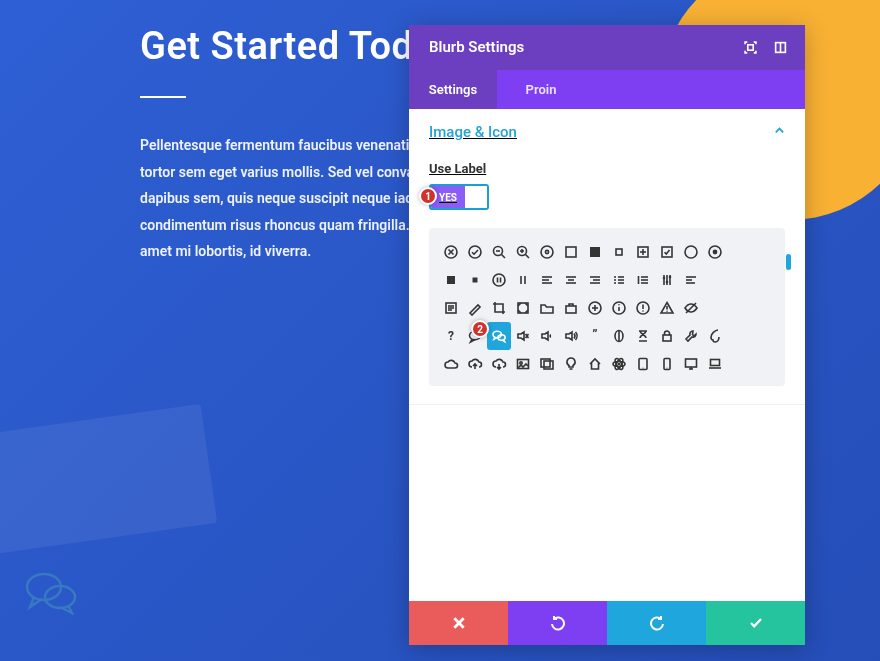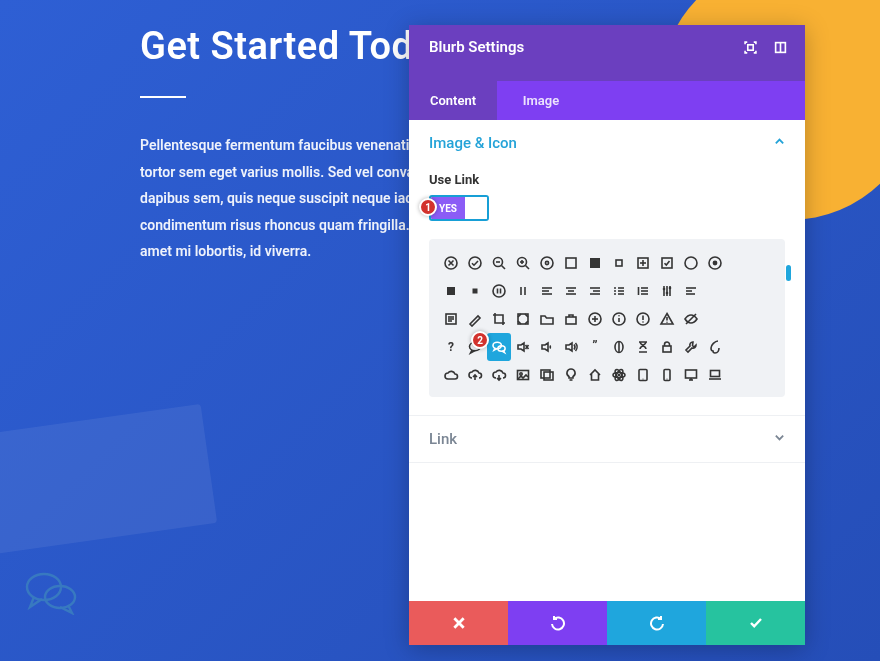--- a/index.html
+++ b/index.html
@@ -11,33 +11,33 @@
 
   .page-copy { position: absolute; left: 140px; top: 24px; right: 20px; color: #fff; }
   .page-title { font-size: 38px; font-weight: 600; letter-spacing: .5px; }
   .page-rule { width: 46px; border: none; border-top: 2px solid #fff; margin-top: 28px; }
   .page-body { margin-top: 34px; font-size: 14px; line-height: 1.9; color: rgba(255,255,255,0.92); max-width: 400px; font-weight: 600; }
 
   .chat-bubbles { position: absolute; left: 24px; bottom: 42px; color: #3a7dc0; opacity: .9; }
 
   .modal { position: absolute; left: 409px; top: 25px; width: 396px; height: 620px; background: #fff; box-shadow: 0 4px 24px rgba(0,0,0,.25); display: flex; flex-direction: column; border-radius: 2px; }
   .modal-top { background: #6b3fbf; color: #fff; }
-  .modal-titlebar { display: flex; align-items: center; justify-content: space-between; padding: 13px 18px 25px 20px; }
+  .modal-titlebar { display: flex; align-items: center; justify-content: space-between; padding: 13px 18px 14px 20px; }
   .modal-title { font-size: 15px; font-weight: 600; }
   .modal-title-icons { display: flex; gap: 16px; }
   .modal-title-icons span { width: 14px; height: 14px; display: flex; align-items: center; justify-content: center; font-size: 12px; cursor: pointer; }
 
   .modal-tabs { background: #7e3ff2; display: flex; }
   .modal-tab { padding: 12px 0; font-size: 13px; font-weight: 600; color: rgba(255,255,255,.85); cursor: pointer; text-align: center; }
   .modal-tab:nth-child(1){ width:88px; }
   .modal-tab:nth-child(2){ width:88px; }
   .modal-tab:nth-child(3){ width:96px; }
   .modal-tab.active { background: #6b3fbf; color: #fff; }
 
-  .modal-body { flex: 1; overflow: hidden; position: relative; }
+  .modal-body { flex: 1; overflow: hidden; position: relative; text-decoration: underline; }
   .section { border-bottom: 1px solid #eef0f3; }
   .section-header { display: flex; align-items: center; justify-content: space-between; padding: 14px 20px; cursor: pointer; }
   .section-header.open .section-title { color: #24a3d8; }
   .section-title { font-size: 15px; color: #7b8694; font-weight: 500; }
   .chev { color: #7b8694; font-size: 12px; }
   .section-header.open .chev { color: #24a3d8; }
 
   .section-content { padding: 0 20px 18px 20px; }
   .field-label { font-size: 13px; font-weight: 700; color: #333; margin-bottom: 8px; margin-top: 6px; }
 
@@ -101,38 +101,38 @@
         </span>
         <span>
           <svg width="13" height="13" viewBox="0 0 12 12" fill="none" stroke="#fff" stroke-width="1.5">
               <rect x="1.5" y="1.5" width="9" height="9"></rect>
               <line x1="6" y1="1.5" x2="6" y2="10.5"></line>
             </svg>
         </span>
       </div>
     </div>
     <div class="modal-tabs">
-      <div class="modal-tab active">Content</div>
-      <div class="modal-tab">Image</div>
+      <div class="modal-tab active">Settings</div>
+      <div class="modal-tab">Proin</div>
     </div>
   </div>
 
   <div class="modal-body">
 
     <div class="section">
       <div class="section-header open">
         <div class="section-title">Image &amp; Icon</div>
         <div class="chev">
           <svg width="11" height="11" viewBox="0 0 12 12" fill="none" stroke="currentColor" stroke-width="2">
               <path d="M2 8l4-4 4 4"></path>
             </svg>
         </div>
       </div>
       <div class="section-content">
-        <div class="field-label">Use Link</div>
+        <div class="field-label">Use Label</div>
         <div class="toggle-row">
           <div class="callout" style="left:-10px; top:3px;">1</div>
           <div class="toggle">
             <div class="seg yes">YES</div>
             <div class="seg knob"></div>
           </div>
         </div>
 
         <div class="icon-picker" style="position:relative;">
           <div class="callout" style="left:42px; top:92px;">2</div>
@@ -511,30 +511,20 @@
                   <path d="M2 12h12"></path>
                 </svg>
               </div>
               <div style="visibility: hidden;"></div>
               <div style="visibility: hidden;"></div>
             </div>
         </div>
       </div>
     </div>
 
-    <div class="section">
-      <div class="section-header">
-        <div class="section-title">Link</div>
-        <div class="chev">
-          <svg width="11" height="11" viewBox="0 0 12 12" fill="none" stroke="currentColor" stroke-width="2">
-              <path d="M2 4l4 4 4-4"></path>
-            </svg>
-        </div>
-      </div>
-    </div>
 
 
 
   </div>
 
   <div class="modal-footer">
     <div class="foot-btn foot-cancel">
       <svg width="14" height="14" viewBox="0 0 12 12" stroke="#fff" stroke-width="2.4">
           <path d="M2 2l8 8M10 2l-8 8"></path>
         </svg>

